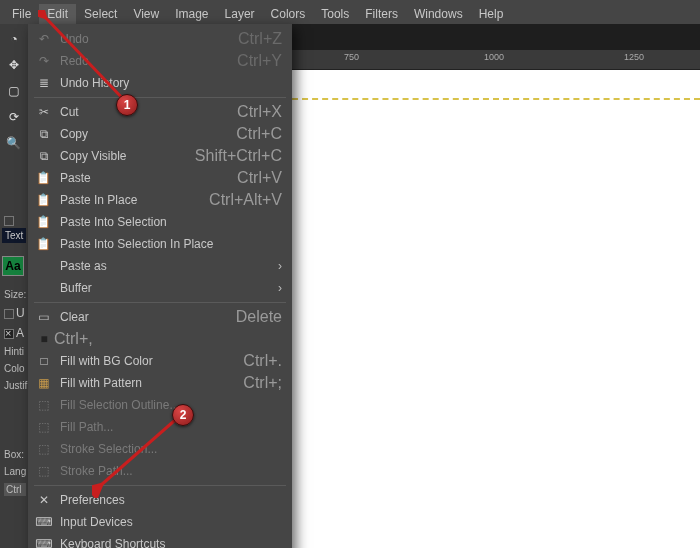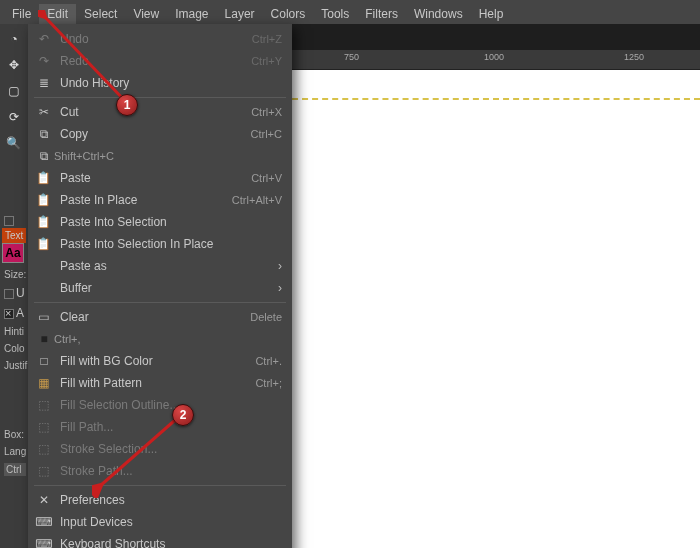--- a/index.html
+++ b/index.html
@@ -4,35 +4,35 @@
 <style>
 *{box-sizing:border-box;margin:0;padding:0;font-family:"Segoe UI",Arial,sans-serif;font-size:12px;color:#c8c8c8;user-select:none}
 body{background:#1e1e1e;width:700px;height:548px;overflow:hidden;position:relative}
 .menubar{height:24px;background:#454545;display:flex;align-items:flex-end;padding:0 4px;position:relative;z-index:5}
 .menubar .mi{padding:3px 8px;cursor:default}
 .menubar .mi.active{background:#5a5a5a}
 .toolbox{position:absolute;left:0;top:24px;width:28px;height:200px;background:#3c3c3c;display:flex;flex-direction:column;align-items:center;gap:8px;padding-top:6px}
 .toolbox .ticon{width:18px;height:18px;display:flex;align-items:center;justify-content:center;color:#ddd}
 .sidepanel{position:absolute;left:0;top:210px;width:28px;bottom:0;background:#3c3c3c;padding:4px 2px;overflow:hidden}
 .sidepanel .lbl{font-size:10px;color:#bbb;margin:6px 0 2px 2px;white-space:nowrap}
-.sidepanel .txttab{background:#c2410c;padding:2px 3px;font-size:10px}
-.sidepanel .aabox{width:22px;height:20px;background:#be185d;color:#000;display:flex;align-items:center;justify-content:center;font-weight:bold;border:1px solid #888;margin:0 0}
+.sidepanel .txttab{background:#0f172a;padding:2px 3px;font-size:10px}
+.sidepanel .aabox{width:22px;height:20px;background:#15803d;color:#000;display:flex;align-items:center;justify-content:center;font-weight:bold;border:1px solid #888;margin:13px 0}
 .sidepanel .chk{width:10px;height:10px;border:1px solid #777;display:inline-block;vertical-align:middle;margin-right:2px}
 .sidepanel .chk.x{background:#222;position:relative}
 .sidepanel .chk.x:after{content:"×";position:absolute;top:-3px;left:0;color:#ccc;font-size:11px}
 .ruler-h{position:absolute;left:284px;right:0;top:50px;height:20px;background:#3a3a3a;border-bottom:1px solid #222}
 .ruler-h .tick{position:absolute;top:2px;font-size:9px;color:#aaa}
 .canvas{position:absolute;left:292px;right:0;top:70px;bottom:0;background:#fff}
 .canvas:before{content:"";position:absolute;left:0;right:0;top:28px;height:0;border-top:2px dashed #d8c24a}
 .dropdown{position:absolute;left:28px;top:24px;width:264px;background:#454545;box-shadow:4px 4px 12px rgba(0,0,0,.6);z-index:10;padding:4px 0}
 .dropdown .row{display:flex;align-items:center;height:22px;padding:0 10px 0 6px;cursor:default;position:relative}
 .dropdown .row.disabled{color:#7a7a7a}
 .dropdown .row .ic{width:20px;display:flex;justify-content:center;font-size:12px;color:inherit}
 .dropdown .row .lbl{flex:1;padding-left:6px;color:inherit}
-.dropdown .row .sc{color:#9a9a9a;font-size:11px}
+.dropdown .row .sc{color:#9a9a9a;font-size:16px}
 .dropdown .row.disabled .sc{color:#6a6a6a}
 .dropdown .row .sub{position:absolute;right:10px;color:#bbb}
 .dropdown .sep{height:1px;background:#5a5a5a;margin:3px 6px}
 .badge{position:absolute;width:22px;height:22px;border-radius:50%;background:radial-gradient(circle at 35% 30%,#d94545,#8e1b1b);border:1px solid #3a0a0a;color:#fff;font-weight:bold;display:flex;align-items:center;justify-content:center;z-index:30;box-shadow:0 1px 3px rgba(0,0,0,.6);font-size:12px}
 .arrow{position:absolute;z-index:25;pointer-events:none}
 </style>
 </head>
 <body>
 
 <div class="menubar">
@@ -101,20 +101,21 @@
       <span class="lbl">Cut</span>
       <span class="sc">Ctrl+X</span>
     </div>
     <div class="row">
       <span class="ic">⧉</span>
       <span class="lbl">Copy</span>
       <span class="sc">Ctrl+C</span>
     </div>
     <div class="row">
       <span class="ic">⧉</span>
+      <span class="lbl">Copy Visible</span>
       <span class="sc">Shift+Ctrl+C</span>
     </div>
     <div class="row">
       <span class="ic">📋</span>
       <span class="lbl">Paste</span>
       <span class="sc">Ctrl+V</span>
     </div>
     <div class="row">
       <span class="ic">📋</span>
       <span class="lbl">Paste In Place</span>

